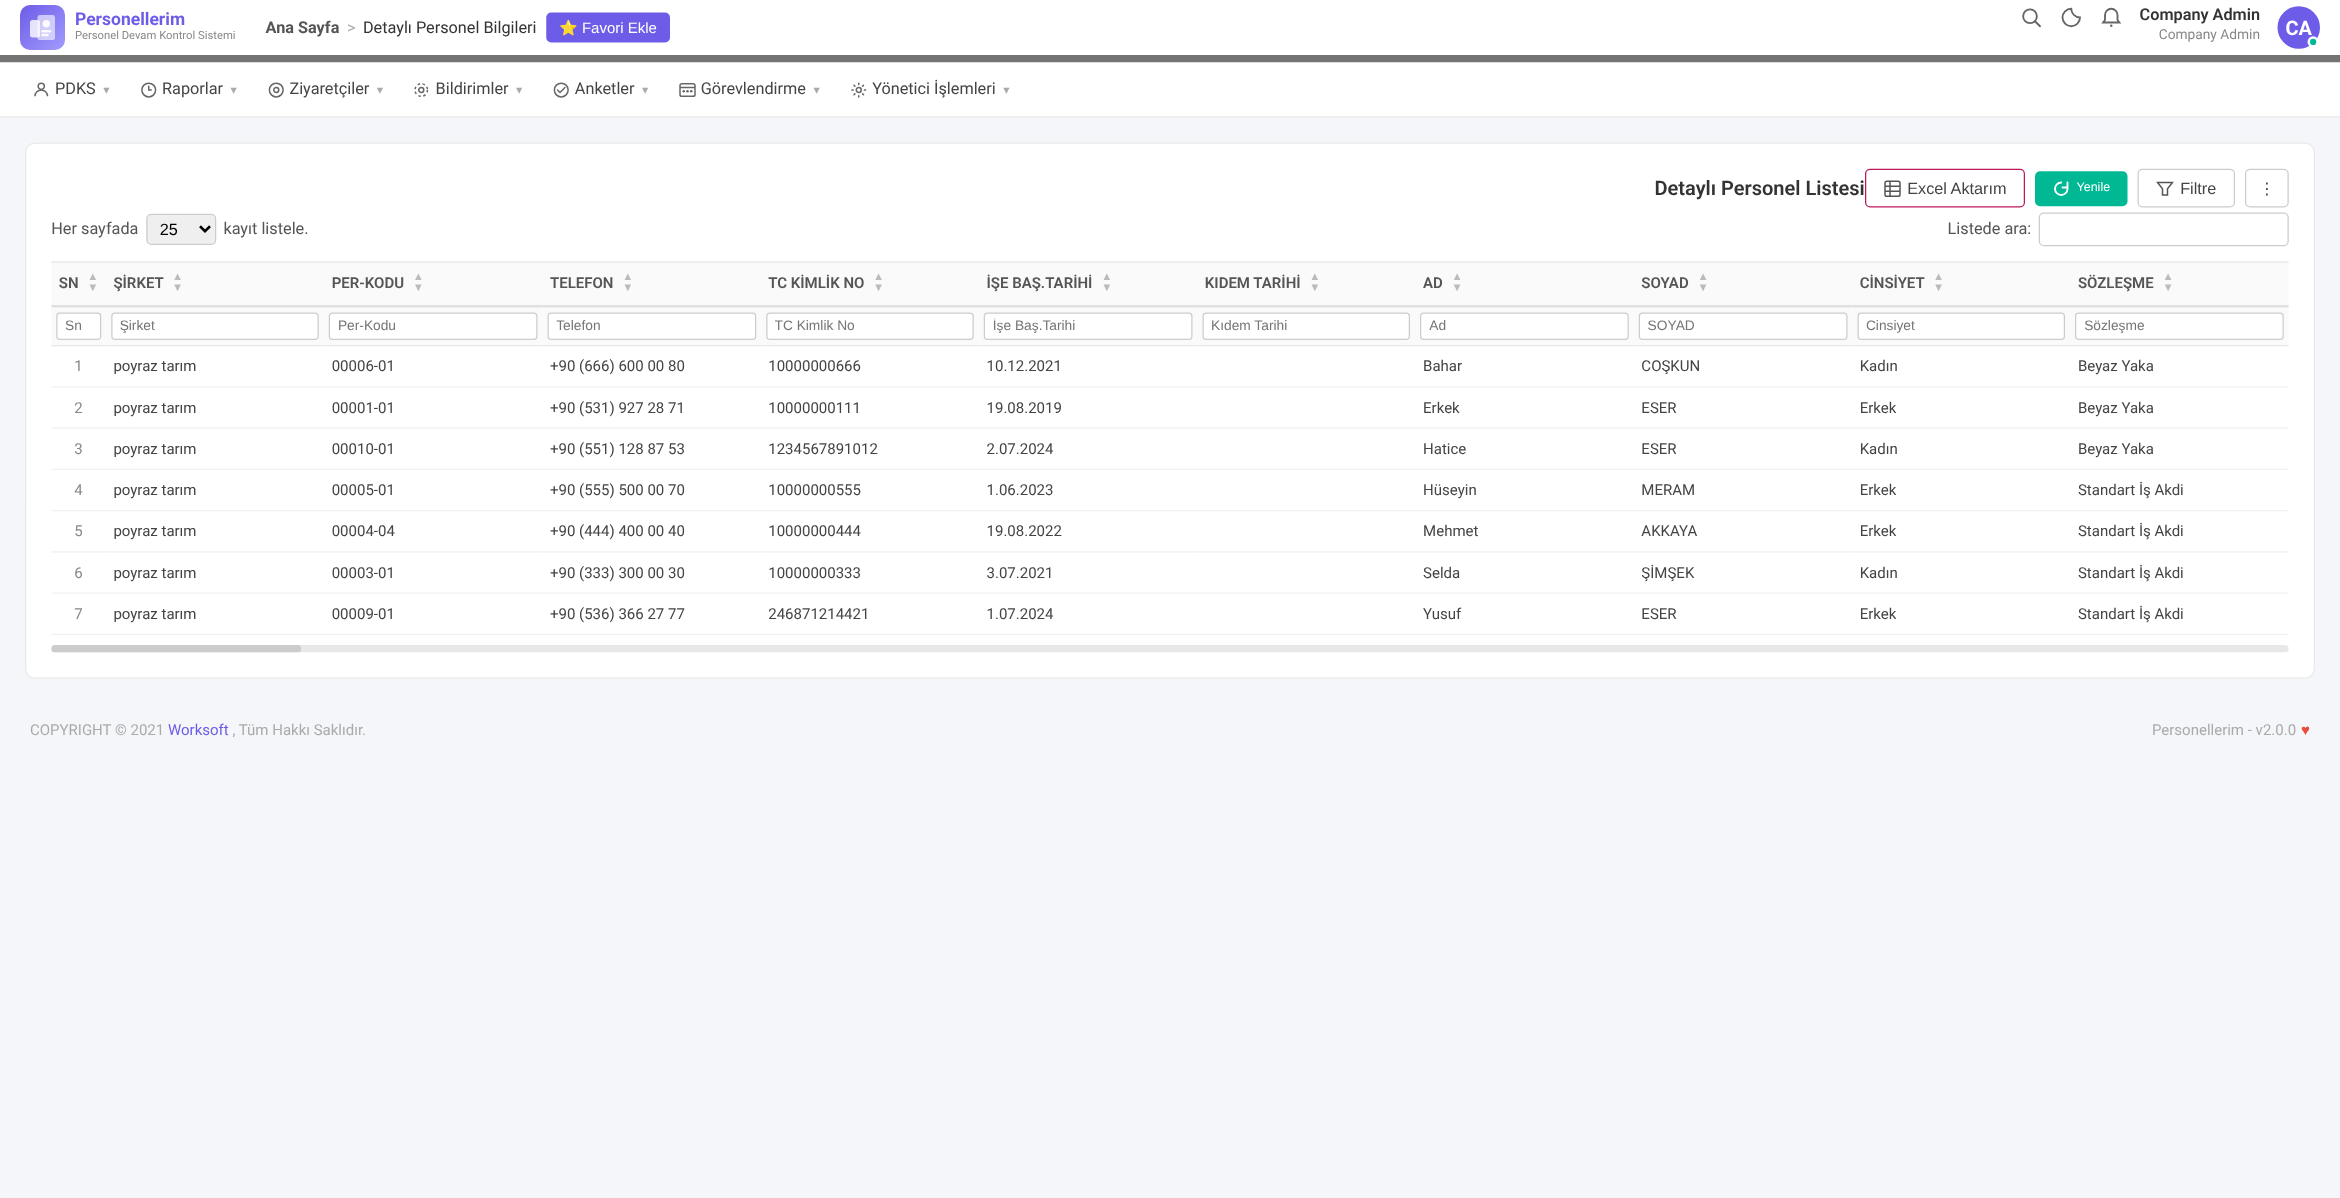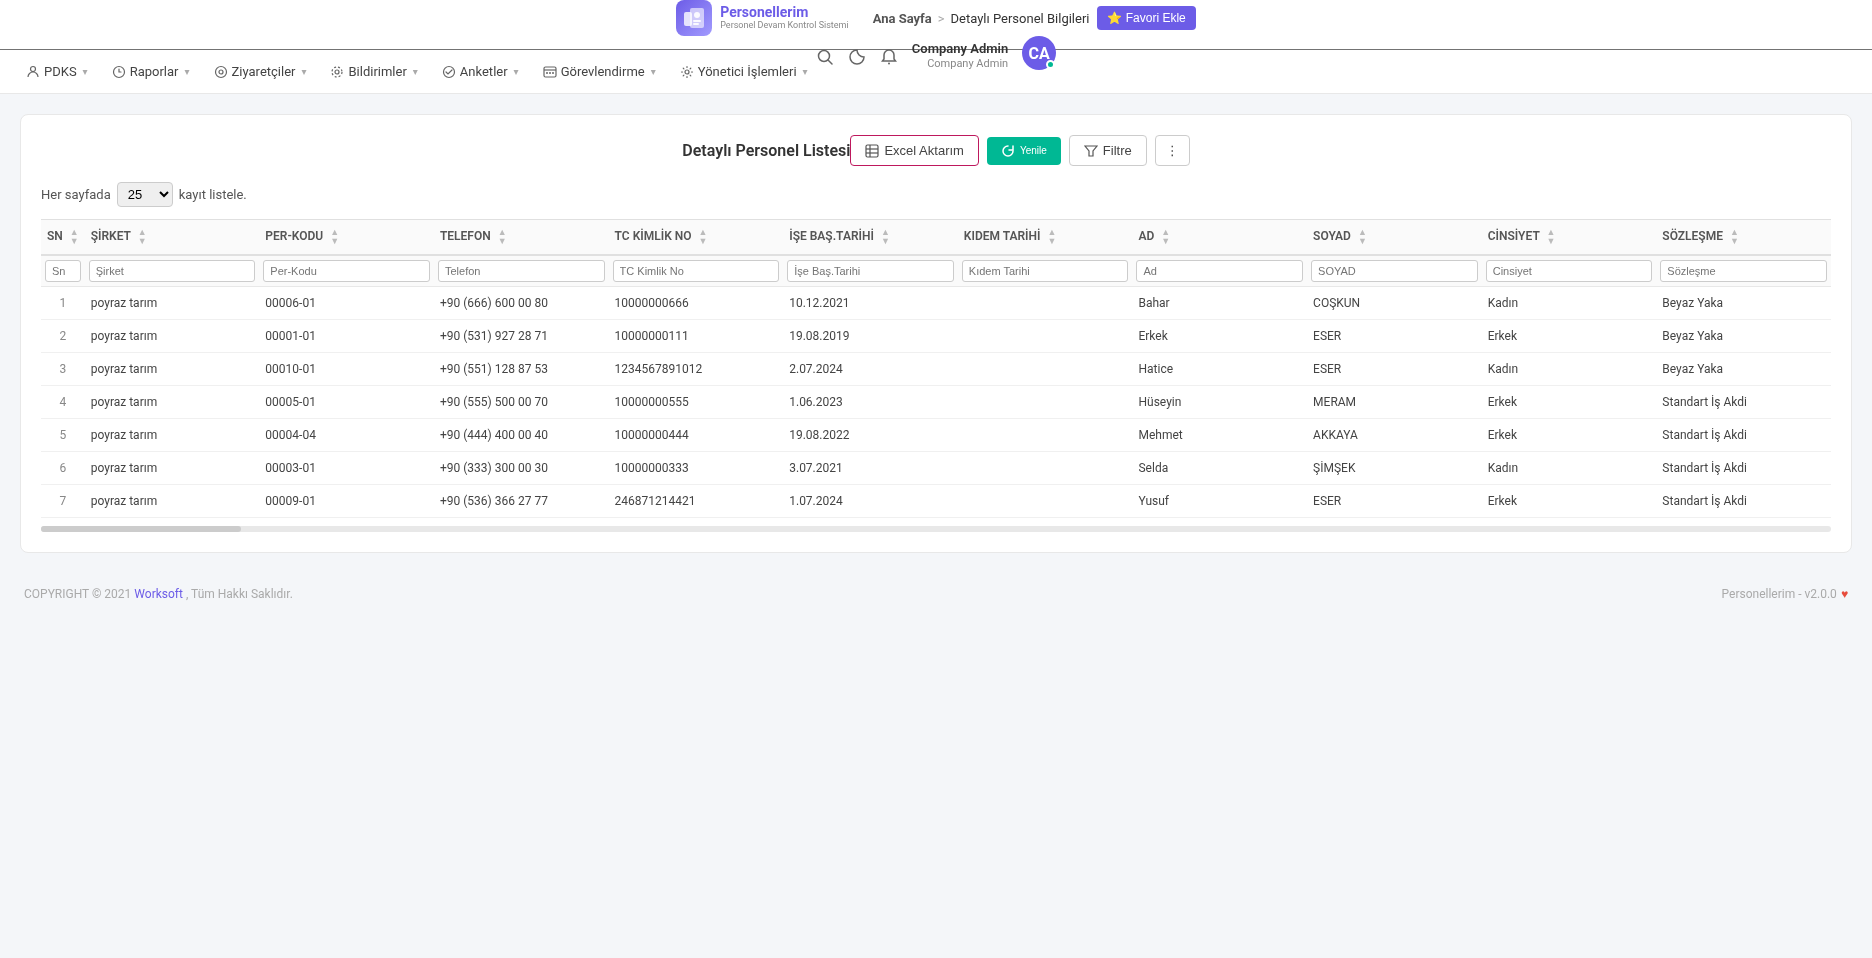--- a/index.html
+++ b/index.html
@@ -1,57 +1,56 @@
 <!DOCTYPE html>
 <html><head>
   <meta charset="utf-8">
   <style>
     * { box-sizing: border-box; margin: 0; padding: 0; }
     body { font-family: -apple-system, BlinkMacSystemFont, 'Segoe UI', Roboto, sans-serif; font-size: 13px; background: #f4f6f9; color: #333; }
 
     
     .top-header {
       display: flex; align-items: center; background: #fff;
-      border-bottom: 1px solid #737373; padding: 0 16px; height: 50px;
+      border-bottom: 6px solid #737373; padding: 0 16px; height: 50px;
       justify-content: space-between;
-      flex-direction: column;
     }
     .header-left { display: flex; align-items: center; gap: 8px; }
     .logo-area { display: flex; align-items: center; gap: 8px; margin-right: 16px; }
     .logo-icon { width: 36px; height: 36px; background: linear-gradient(135deg, #6c5ce7, #a29bfe); border-radius: 8px; display: flex; align-items: center; justify-content: center; color: #fff; font-size: 18px; }
     .logo-text { display: flex; flex-direction: column; line-height: 1.1; }
     .logo-text .brand { font-weight: 700; font-size: 14px; color: #6c5ce7; }
     .logo-text .sub { font-size: 9px; color: #888; }
     .breadcrumb { display: flex; align-items: center; gap: 6px; font-size: 13px; color: #555; }
     .breadcrumb a { color: #555; text-decoration: none; font-weight: bold; }
     .breadcrumb .sep { color: #aaa; }
     .breadcrumb .current { color: #333; }
     .fav-btn { background: #6c5ce7; color: #fff; border: none; border-radius: 4px; padding: 5px 10px; font-size: 12px; cursor: pointer; display: flex; align-items: center; gap: 4px; }
-    .header-right { display: flex; align-items: flex-end; gap: 14px; }
+    .header-right { display: flex; align-items: flex-start; gap: 14px; }
     .header-icon { font-size: 18px; color: #666; cursor: pointer; }
     .user-info { display: flex; flex-direction: column; align-items: flex-end; line-height: 1.2; }
     .user-info .name { font-weight: 600; font-size: 13px; }
     .user-info .role { font-size: 11px; color: #888; }
     .avatar { width: 34px; height: 34px; background: #6c5ce7; border-radius: 50%; display: flex; align-items: center; justify-content: center; color: #fff; font-weight: 700; font-size: 16px; position: relative; }
     .avatar .online-dot { width: 9px; height: 9px; background: #00b894; border-radius: 50%; position: absolute; bottom: 1px; right: 1px; border: 2px solid #fff; }
 
     
     .nav-bar {
       display: flex; background: #fff;
       border-bottom: 1px solid #e8e8e8; padding: 0 16px; height: 44px; gap: 4px;
     }
     .nav-item { display: flex; align-items: center; gap: 4px; padding: 6px 10px; border-radius: 4px; cursor: pointer; color: #444; font-size: 13px; white-space: nowrap; }
     .nav-item svg { width: 14px; height: 14px; }
     .nav-item .chevron { font-size: 10px; color: #aaa; margin-left: 2px; }
 
     
     .main { padding: 20px; }
     .card { background: #fff; border-radius: 8px; border: 1px solid #e8e8e8; padding: 20px; }
 
-    .card-header { display: flex; align-items: center; justify-content: center; margin-bottom: 16px; }
+    .card-header { display: flex; align-items: center; justify-content: flex-end; margin-bottom: 4px; }
     .card-title { font-size: 16px; font-weight: 600; color: #333; }
     .card-actions { display: flex; gap: 8px; align-items: center; }
     .btn-excel { background: #fff; border: 1px solid #be185d; color: #444; padding: 7px 14px; border-radius: 4px; cursor: pointer; font-size: 13px; display: flex; align-items: center; gap: 5px; }
     .btn-yenile { background: #00b894; border: none; color: #fff; padding: 7px 14px; border-radius: 4px; cursor: pointer; font-size: 10px; display: flex; align-items: center; gap: 5px; }
     .btn-filtre { background: #fff; border: 1px solid #ccc; color: #444; padding: 7px 14px; border-radius: 4px; cursor: pointer; font-size: 13px; display: flex; align-items: center; gap: 5px; }
     .btn-more { background: #fff; border: 1px solid #ccc; color: #444; padding: 7px 10px; border-radius: 4px; cursor: pointer; font-size: 13px; }
 
     .table-controls { display: flex; align-items: center; justify-content: space-between; margin-bottom: 12px; }
     .per-page { display: flex; align-items: center; gap: 6px; font-size: 13px; color: #555; }
     .per-page select { border: 1px solid #ccc; border-radius: 4px; padding: 3px 6px; font-size: 13px; }
@@ -241,20 +240,24 @@
     <div class="table-controls">
       <div class="per-page">
         <span>Her sayfada</span>
         <select>
           <option>25</option>
           <option>50</option>
           <option>100</option>
         </select>
         <span>kayıt listele.</span>
       </div>
+      <div class="list-search">
+        <span>Listede ara:</span>
+        <input type="text" style="">
+      </div>
     </div>
 
     <div class="table-wrap">
       <table>
         <thead>
           <tr>
             <th>SN <span class="sort-arrows">
                   <span>▲</span>
                   <span>▼</span>
                 </span></th>

